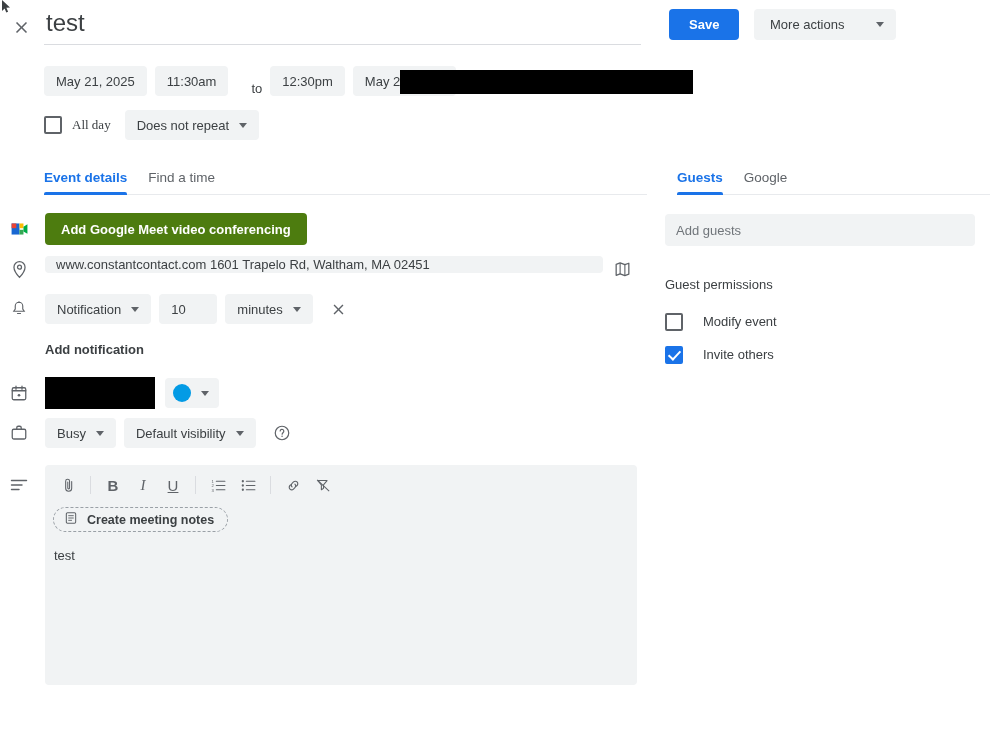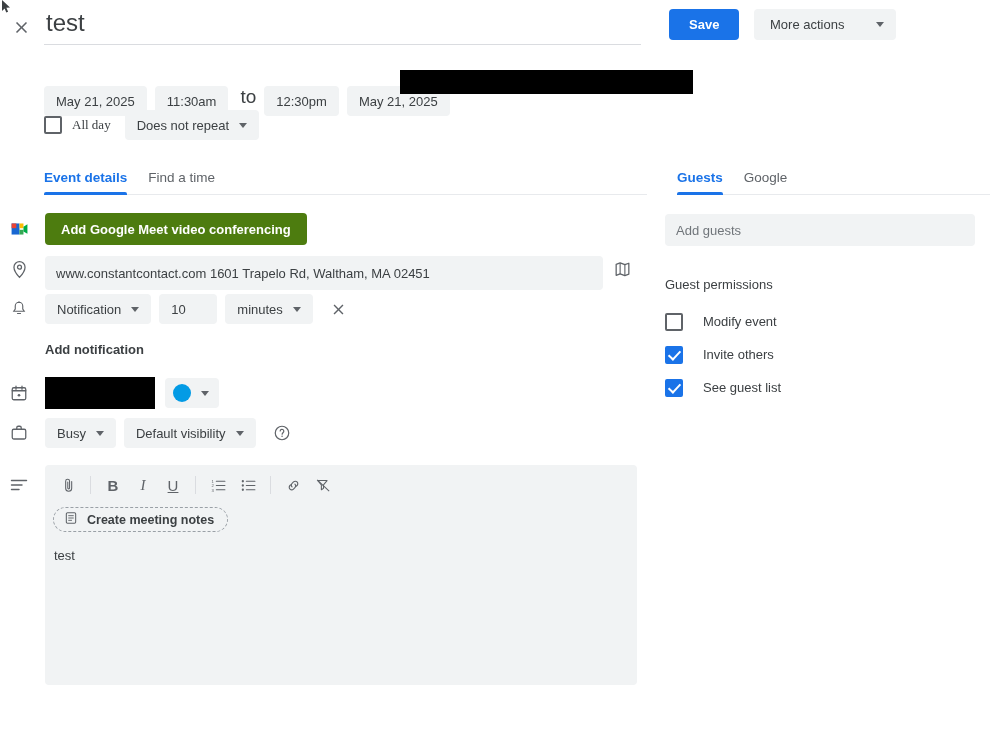--- a/index.html
+++ b/index.html
@@ -72,23 +72,23 @@
   }
   .caret {
     width: 0; height: 0;
     border-left: 4px solid transparent;
     border-right: 4px solid transparent;
     border-top: 5px solid #5f6368;
     margin-left: 10px; flex: none;
   }
 
   
-  .dt-row { position: absolute; left: 44px; top: 86px; display: flex; align-items: flex-start; gap: 0; }
+  .dt-row { position: absolute; left: 44px; top: 66px; display: flex; align-items: flex-end; gap: 0; }
   .dt-row .chip { margin-right: 8px; }
-  .dt-to { font-size: 19px; color: #3c4043; margin: 0 8px 0 4px; }
+  .dt-to { font-size: 13px; color: #3c4043; margin: 0 8px 0 15px; }
   .redaction {
     position: absolute; left: 400px; top: 70px;
     width: 293px; height: 24px; background: #000;
   }
 
   
   .allday-row { position: absolute; left: 44px; top: 110px; display: flex; align-items: center; }
   .cb {
     width: 18px; height: 18px; border: 2px solid #5f6368;
     border-radius: 2px; background: #fff; cursor: pointer;
@@ -127,21 +127,21 @@
   
   .meet-btn {
     position: absolute; left: 45px; top: 213px;
     height: 32px; padding: 0 16px;
     background: #4d7c0f; color: #fff; border: none; border-radius: 4px;
     font-family: "Liberation Sans", sans-serif;
     font-size: 13px; font-weight: bold; cursor: pointer;
   }
   .location-field {
     position: absolute; left: 45px; top: 256px;
-    width: 558px; height: 34px;
+    width: 558px; height: 17px;
     background: #f1f3f4; border: none; border-radius: 4px;
     font-family: "Liberation Sans", sans-serif;
     font-size: 13px; color: #3c4043; padding: 0 11px; outline: none;
   }
   .map-icon { position: absolute; left: 613px; top: 260px; width: 20px; height: 20px; cursor: pointer; }
 
   .notif-row { position: absolute; left: 45px; top: 294px; display: flex; align-items: center; justify-content: flex-end; }
   .notif-row .chip { margin-right: 8px; }
   .num-chip {
     background: #f1f3f4; border: none; border-radius: 4px;
@@ -420,19 +420,15 @@
   <div class="perm-title">Guest permissions</div>
   <div class="perm-list">
     <div class="perm-item">
       <span class="cb"></span>
       <span class="perm-label">Modify event</span>
     </div>
     <div class="perm-item">
       <span class="cb checked"></span>
       <span class="perm-label">Invite others</span>
     </div>
-    <div class="perm-item">
-      <span class="cb checked"></span>
-      <span class="perm-label">See guest list</span>
-    </div>
   </div>
 
 </div>
 
 </body></html>

